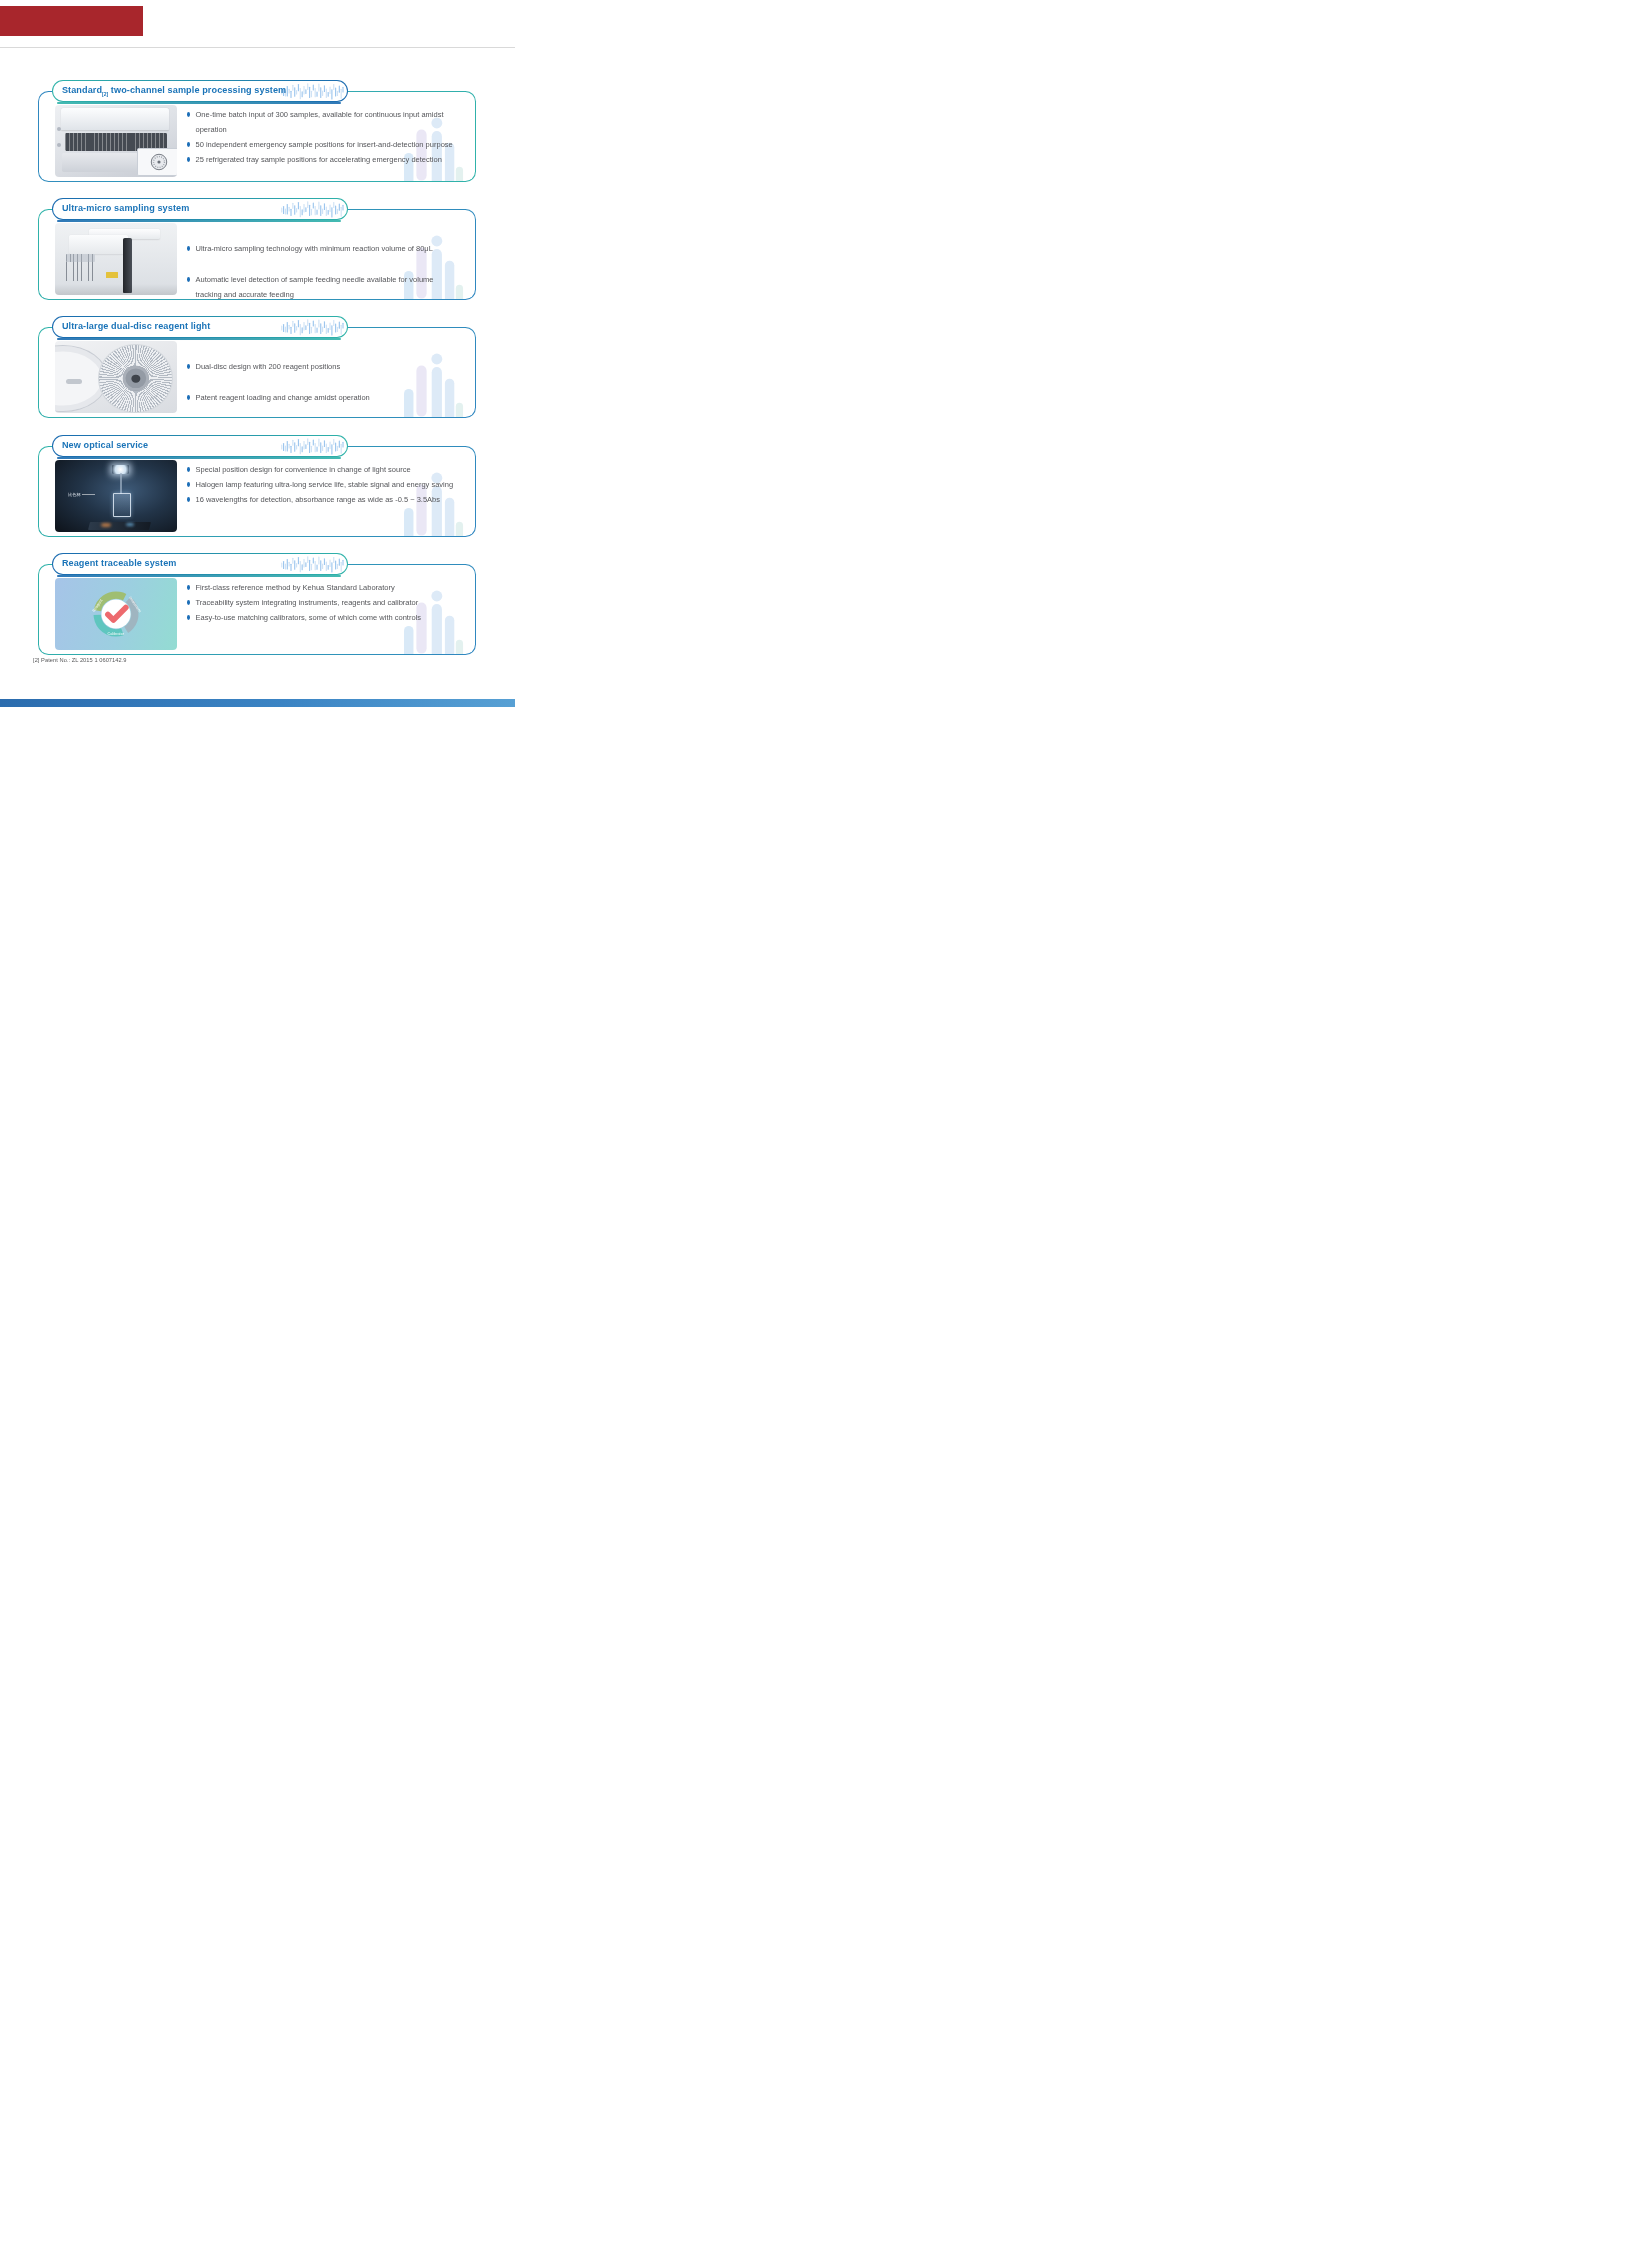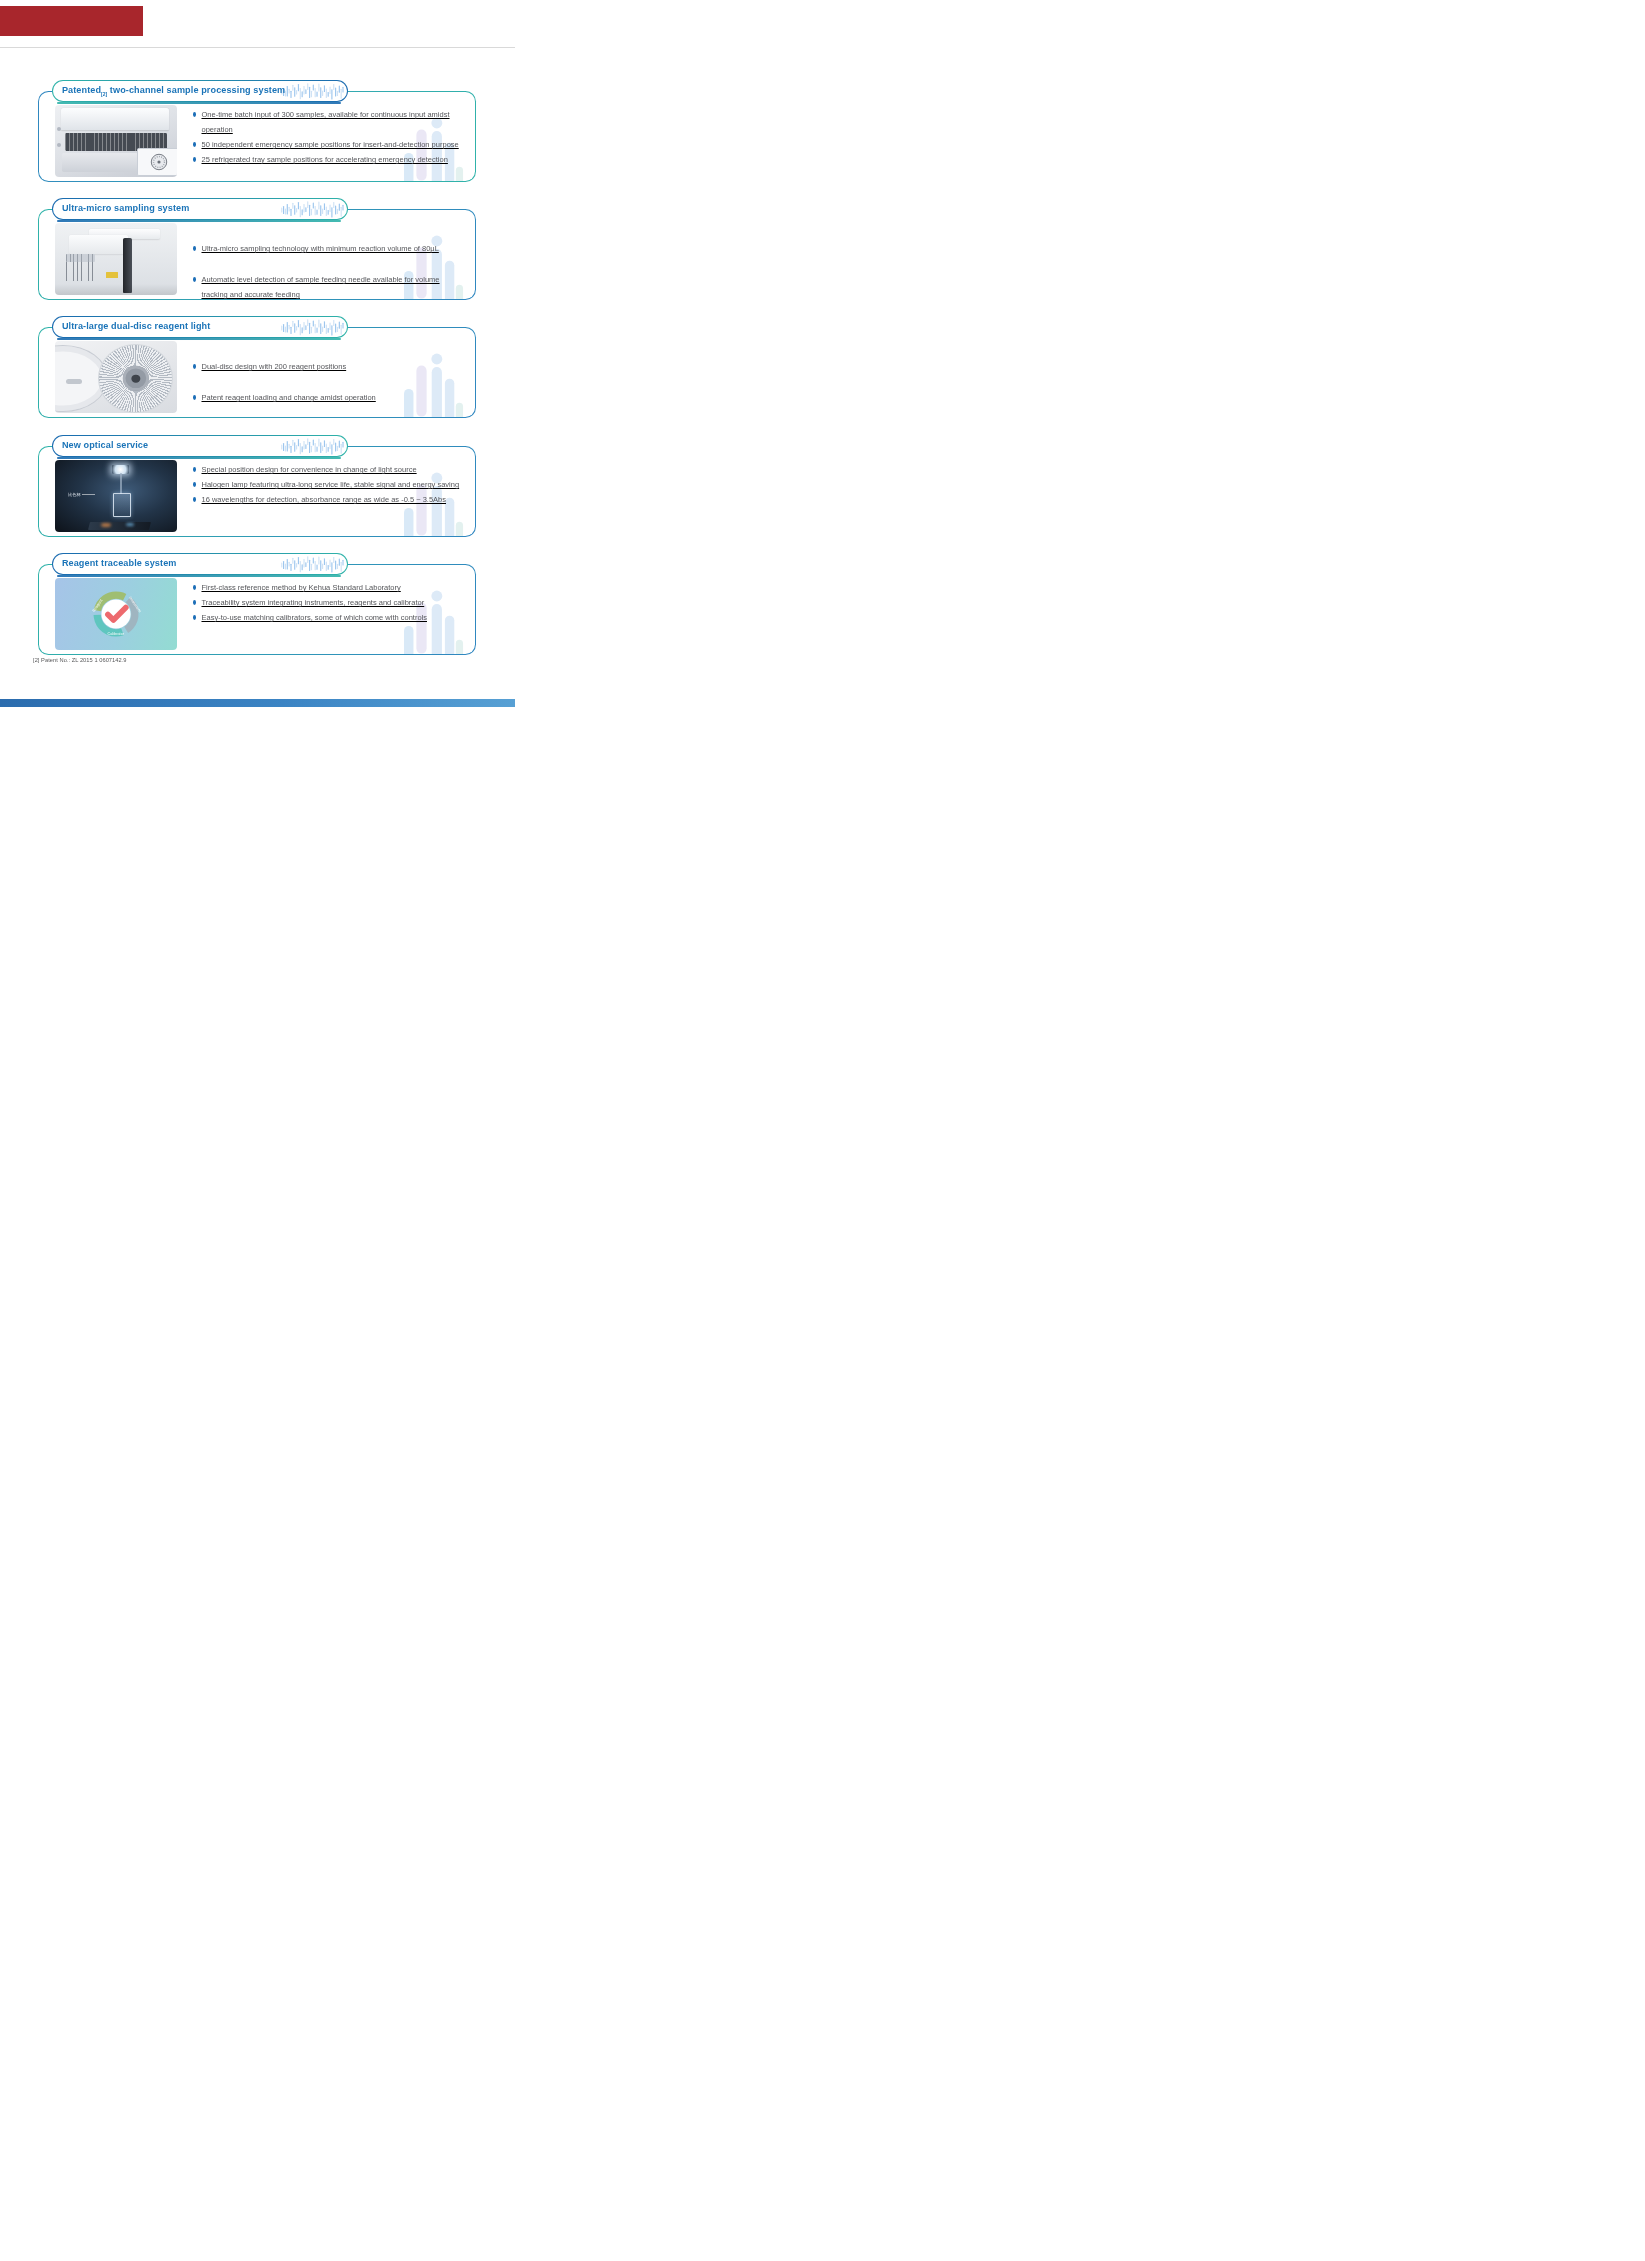--- a/index.html
+++ b/index.html
@@ -31,21 +31,21 @@
   .wave{position:absolute;right:2.7px;top:0.9px;width:63px;height:20px;z-index:1;}
   .wl{fill:#cfe2f5}.wm{fill:#9dc6ee}
 
   
   .bars-decor{position:absolute;right:9.1px;top:20px;width:62px;height:84px;opacity:.95;}
 
   
   .photo{position:absolute;left:16px;top:13.7px;width:122px;height:72px;border-radius:4.1px;overflow:hidden;}
 
   
-  .bullets{position:absolute;left:154px;top:15.6px;width:271px;text-decoration:underline;}
+  .bullets{position:absolute;left:148px;top:15.6px;width:271px;}
   .bullet{display:flex;align-items:flex-start;margin-bottom:0;}
   .sparse .bullet{margin-bottom:6.4px;margin-top:16px;}
   .dot{flex:0 0 auto;width:3.2px;height:4.6px;border-radius:50%;background:#1d6fb8;margin:5px 5.5px 0 0;}
   .bt{font-size:7.5px;line-height:15px;color:#55565a;}
 
   
   .footnote{position:absolute;left:33px;top:657px;font-size:5.7px;color:#58595b;letter-spacing:0.05px;}
 
   
   .p1{background:linear-gradient(160deg,#eef0f3 0%,#dfe2e7 45%,#c6cad2 100%);}
@@ -195,21 +195,21 @@
             <span class="bt">50 independent emergency sample positions for insert-and-detection purpose</span>
           </div>
         <div class="bullet">
             <span class="dot"></span>
             <span class="bt">25 refrigerated tray sample positions for accelerating emergency detection</span>
           </div>
       </div>
     </div>
     <div class="pill rev">
       <div class="pill-inner">
-        <span class="pill-title"><span>Patented</span><sub>[2]</sub><span> two-channel sample processing system</span></span>
+        <span class="pill-title"><span>Standard</span><sub>[2]</sub><span> two-channel sample processing system</span></span>
         <svg class="wave" viewBox="0 0 138 44" width="63" height="20">
             <use href="#sym-wave"></use>
           </svg>
       </div>
       <div class="pill-under"></div>
     </div>
   </div>
 
   <div class="card alt" style="top:209px">
     <div class="card-inner">

